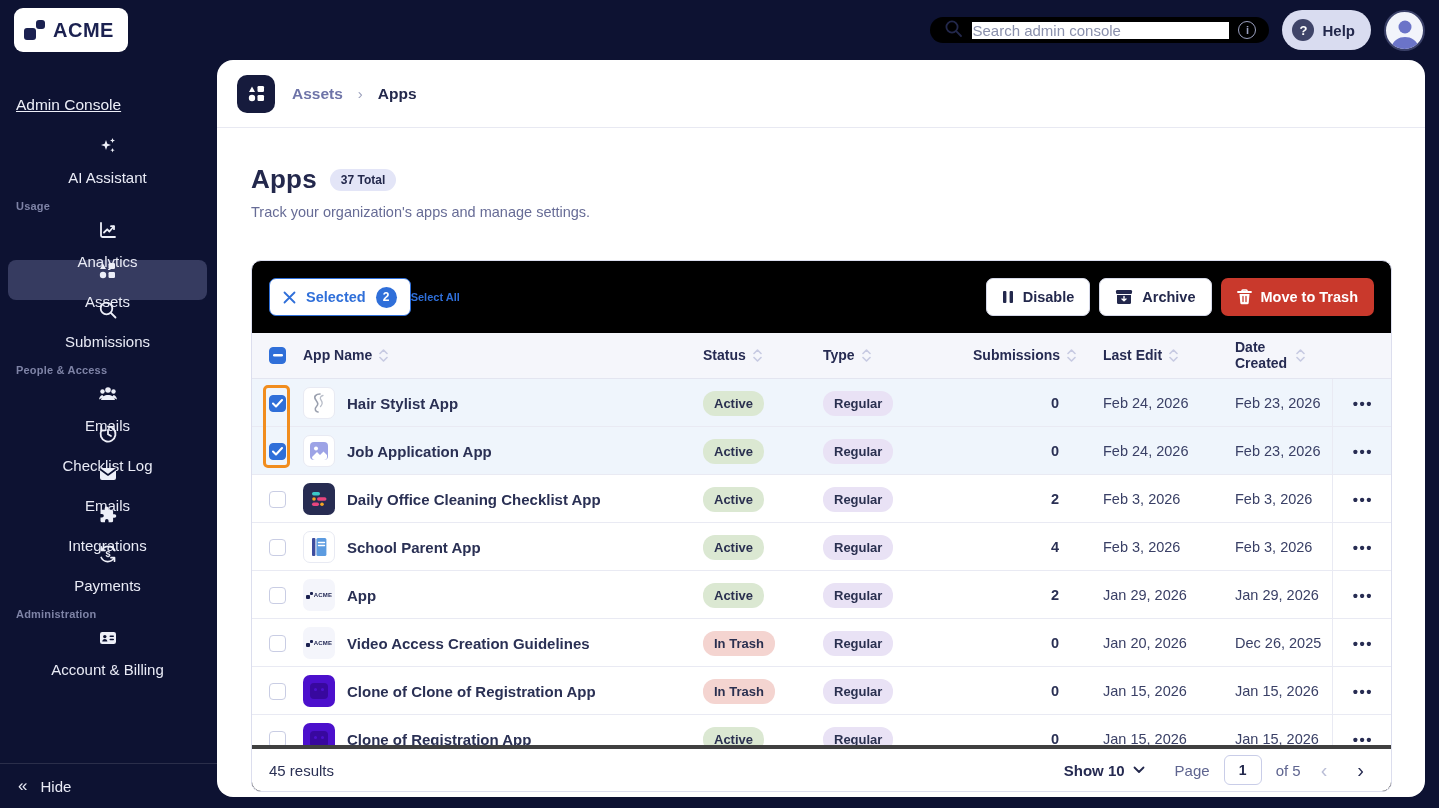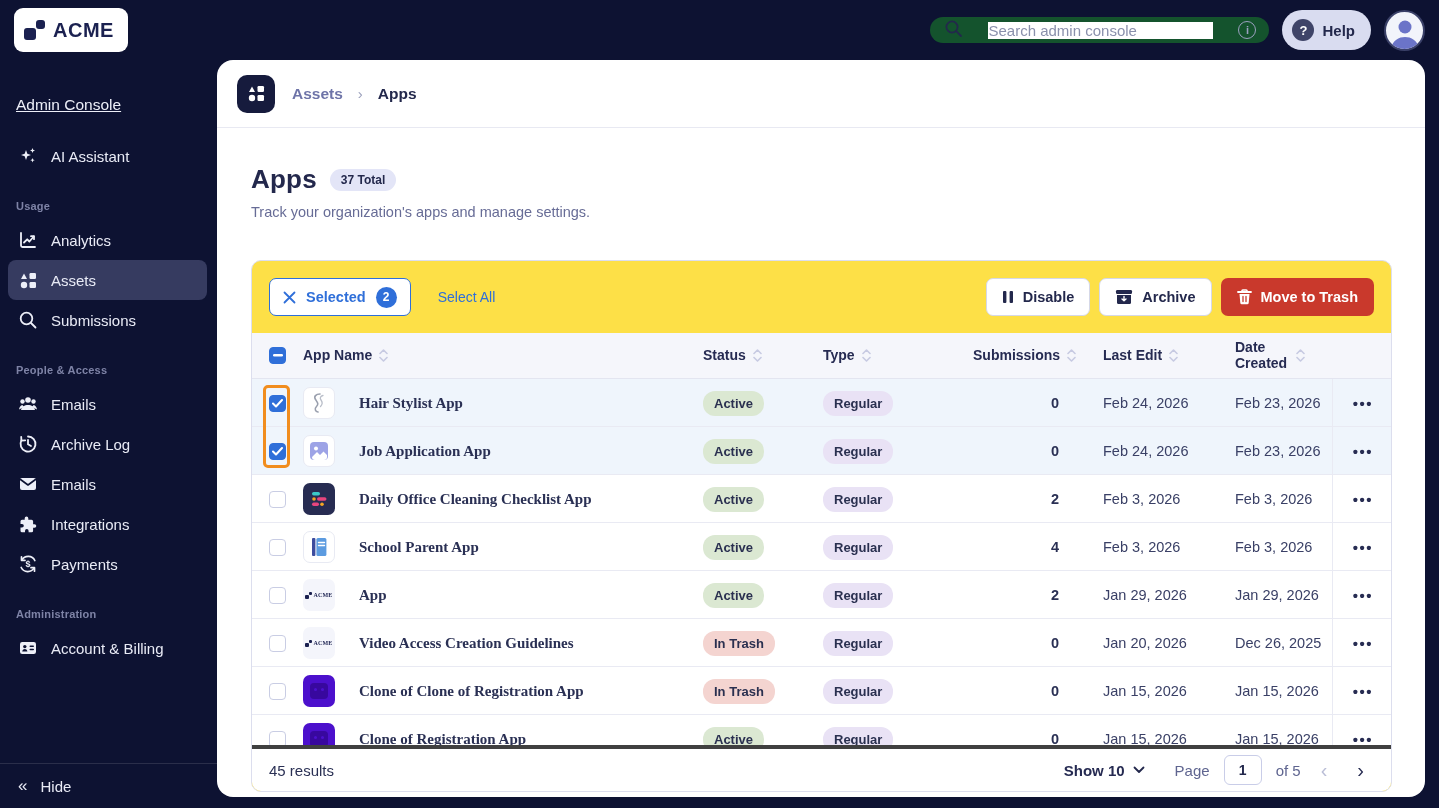--- a/index.html
+++ b/index.html
@@ -8,33 +8,33 @@
 
   
   .topbar { position:absolute; top:0; left:0; width:100%; height:60px; display:flex; align-items:center; justify-content:space-between; padding:0 14px; }
   .logo-box { background:#fff; border-radius:9px; height:44px; padding:0 14px 0 10px; display:flex; align-items:center; gap:7px; }
   .logo-mark { position:relative; width:22px; height:22px; }
   .logo-mark i { position:absolute; background:#1B2150; border-radius:3px; }
   .logo-mark i.b1 { width:12px; height:12px; left:0; bottom:1px; }
   .logo-mark i.b2 { width:9px; height:9px; right:1px; top:1px; }
   .logo-text { font-size:20px; font-weight:bold; color:#1B2150; letter-spacing:.5px; }
   .top-right { display:flex; align-items:center; gap:13px; }
-  .search-pill { width:339px; height:26px; background:#14532d; border-radius:20px; display:flex; align-items:center; padding:0 13px 0 14px; gap:25px; }
+  .search-pill { width:339px; height:26px; background:#000000; border-radius:20px; display:flex; align-items:center; padding:0 13px 0 14px; gap:9px; }
   .search-pill input { border:none; outline:none; flex:1; font-size:15px; color:#2A3054; font-family:inherit; }
   .search-pill input::placeholder { color:#8A90AC; }
   .info-i { width:18px; height:18px; border:1.4px solid #9BA0C0; border-radius:50%; color:#9BA0C0; font-size:11px; font-weight:bold; display:flex; align-items:center; justify-content:center; font-style:normal; }
   .help-btn { height:40px; background:#D9DCF0; border:none; border-radius:20px; display:flex; align-items:center; gap:8px; padding:0 16px 0 10px; cursor:pointer; font-family:inherit; }
   .help-q { width:22px; height:22px; background:#3F4468; border-radius:50%; color:#fff; font-size:13px; font-weight:bold; display:flex; align-items:center; justify-content:center; }
   .help-label { font-size:15px; font-weight:bold; color:#23284C; }
   .avatar { width:41px; height:41px; border-radius:50%; background:#F2F4FB; border:2px solid #3A4068; display:flex; align-items:flex-end; justify-content:center; overflow:hidden; }
 
   
   .sidebar { position:absolute; top:60px; left:0; width:217px; bottom:0; color:#E9EBF6; }
   .console-title { font-size:15.5px; color:#EDEFF8; padding:36px 16px 0 16px;text-decoration:underline; }
-  .side-item { height:40px; margin:0 10px 0 8px; border-radius:8px; display:flex; align-items:center; gap:13px; padding:0 10px; font-size:15px; color:#E9EBF6; cursor:pointer; }
+  .side-item { height:40px; margin:0 10px 0 8px; border-radius:8px; display:flex; align-items:center; gap:13px; padding:0 10px; font-size:15px; color:#E9EBF6; cursor:pointer;flex-direction:column; }
   .side-item.active { background:#363B60; }
   .side-item .ic { width:20px; height:20px; display:flex; align-items:center; justify-content:center; flex-shrink:0; }
   .assistant { margin-top:22px; }
   .section-label { font-size:11px; font-weight:bold; color:#7E83A6; letter-spacing:.2px; padding:24px 16px 8px 16px; }
   .side-bottom { position:absolute; bottom:0; left:0; right:0; }
   .side-divider { border-top:1px solid rgba(255,255,255,.12); margin-top:12px; }
   .hide-item { height:44px; display:flex; align-items:center; gap:13px; padding:0 18px; font-size:15px; cursor:pointer; }
   .hide-chev { font-size:17px; color:#E9EBF6; }
 
   
@@ -45,41 +45,41 @@
   .crumb-chev { color:#9BA0BC; font-size:15px; margin:0 6px; }
   .crumb-current { font-size:15.5px; font-weight:bold; color:#23284C; }
 
   .content { padding:36px 33px 0 34px; }
   .title-row { display:flex; align-items:center; gap:13px; }
   .page-title { font-size:26px; font-weight:bold; color:#23284C; letter-spacing:.2px; }
   .total-badge { background:#E3E5F7; color:#23284C; border-radius:11px; font-size:12px; font-weight:bold; padding:4px 11px; }
   .subtitle { margin-top:9px; font-size:14.5px; color:#676C96; }
 
   
-  .tbl-wrap { margin-top:40px; border:1px solid #DCDEEE; border-radius:10px; height:532px; display:flex; flex-direction:column; overflow:hidden; background:#fde047; }
+  .tbl-wrap { margin-top:40px; border:1px solid #DCDEEE; border-radius:10px; height:532px; display:flex; flex-direction:column; overflow:hidden; background:#000000; }
   .toolbar { height:72px; flex-shrink:0; display:flex; align-items:center; padding:0 17px; }
   .sel-btn { height:38px; border:1.5px solid #2F6FD9; background:#fff; border-radius:7px; display:flex; align-items:center; gap:10px; padding:0 13px; cursor:pointer; font-family:inherit; }
   .sel-label { font-size:14.5px; font-weight:bold; color:#2F6FD9; }
   .sel-count { width:21px; height:21px; background:#2F6FD9; border-radius:50%; color:#fff; font-size:12px; font-weight:bold; display:flex; align-items:center; justify-content:center; }
-  .select-all { margin-left:27px; font-size:14px; font-weight:normal; color:#2F6FD9; background:none; border:none; cursor:pointer; font-family:inherit; }
+  .select-all { font-size:11px; font-weight:bold; color:#2F6FD9; background:none; border:none; cursor:pointer; font-family:inherit; }
   .toolbar-right { margin-left:auto; display:flex; gap:9px; }
   .ghost-btn { height:38px; background:#fff; border:1px solid #D5D8E8; border-radius:7px; display:flex; align-items:center; gap:9px; padding:8px 15px; font-size:14.5px; font-weight:bold; color:#23284C; cursor:pointer; font-family:inherit; }
   .danger-btn { height:38px; background:#C9392C; border:none; border-radius:7px; display:flex; align-items:center; gap:9px; padding:0 16px; font-size:14.5px; font-weight:bold; color:#fff; cursor:pointer; font-family:inherit; }
 
   .tbody-clip { flex:1; overflow:hidden; position:relative; }
   .thead, .trow { display:grid; grid-template-columns:51px 400px 120px 150px 130px 132px 97px 61px; align-items:center; }
   .thead { height:46px; background:#F5F6FB; border-bottom:1px solid #E3E5F0; }
   .th { font-size:14px; font-weight:bold; color:#262B52; display:flex; align-items:center; gap:7px; line-height:1.1; }
   .sort { display:flex; cursor:pointer; }
   .trow { height:48px; border-bottom:1px solid #E9EAF3; background:#fff; }
   .trow.selected { background:#EFF5FC; }
   .cb-cell { display:flex; justify-content:center; }
   .cb { width:17px; height:17px; border:1.5px solid #C9CDE4; border-radius:4px; background:#fff; display:flex; align-items:center; justify-content:center; cursor:pointer; }
   .cb.checked, .cb.indet { background:#2F6FD9; border-color:#2F6FD9; }
-  .name-cell { display:flex; align-items:center; gap:24px; font-size:15px; font-weight:bold; color:#2A3054;font-family:Liberation Serif, serif; }
+  .name-cell { display:flex; align-items:center; gap:12px; font-size:15px; font-weight:bold; color:#2A3054; }
   .app-icon { width:32px; height:32px; border-radius:7px; display:flex; align-items:center; justify-content:center; flex-shrink:0; overflow:hidden; }
   .icon-hair, .icon-image, .icon-book { background:#fff; border:1px solid #E8EAF3; }
   .icon-checklist { background:#272C52; }
   .icon-acme { background:#F4F5FB; display:flex; flex-direction:row; gap:1px; }
   .icon-robot { background:#4C10CC; }
   .robot-face { width:18px; height:16px; background:#38089E; border-radius:4px; display:block; position:relative; }
   .robot-face::before { content:""; position:absolute; left:4px; top:5px; width:3px; height:3px; border-radius:50%; background:#4C10CC; box-shadow:7px 0 0 #4C10CC; }
   .mini-logo { width:7px; height:7px; position:relative; display:inline-block; }
   .mini-logo::before { content:""; position:absolute; left:0; bottom:0; width:4px; height:4px; background:#1B2150; border-radius:1px; }
   .mini-logo::after { content:""; position:absolute; right:0; top:0; width:3px; height:3px; background:#1B2150; border-radius:1px; }
@@ -200,21 +200,21 @@
     <span>Emails</span>
   </div>
   <div class="side-item">
     <span class="ic">
       <svg width="20" height="20" viewBox="0 0 20 20">
           <path d="M10 2.5a7.5 7.5 0 11-6.6 3.9" fill="none" stroke="#EDEFF8" stroke-width="1.8" stroke-linecap="round"></path>
           <path d="M3.2 2.8l.2 3.8 3.8-.2" fill="none" stroke="#EDEFF8" stroke-width="1.8" stroke-linecap="round" stroke-linejoin="round"></path>
           <path d="M10 6v4.2l3 1.8" fill="none" stroke="#EDEFF8" stroke-width="1.8" stroke-linecap="round"></path>
         </svg>
     </span>
-    <span>Archive Log</span>
+    <span>Checklist Log</span>
   </div>
 
   <div class="side-item">
     <span class="ic">
       <svg width="20" height="20" viewBox="0 0 20 20">
           <rect x="2" y="4" width="16" height="12" rx="2" fill="#EDEFF8"></rect>
           <path d="M2.5 5.5L10 11l7.5-5.5" fill="none" stroke="#0D1232" stroke-width="1.6" stroke-linecap="round" stroke-linejoin="round"></path>
         </svg>
     </span>
     <span>Emails</span>

